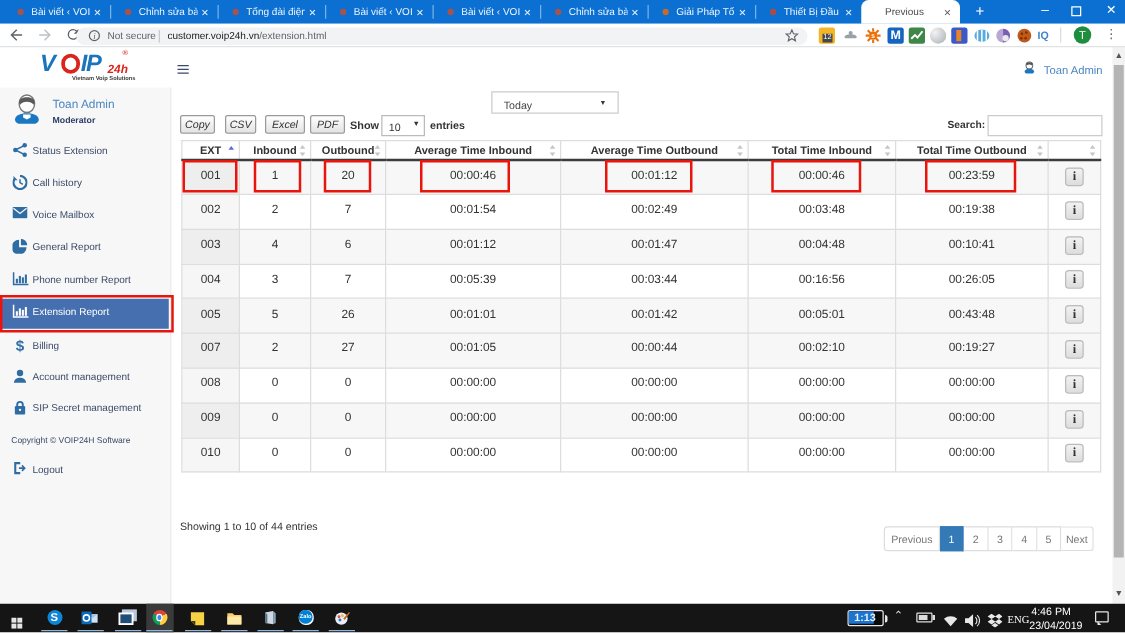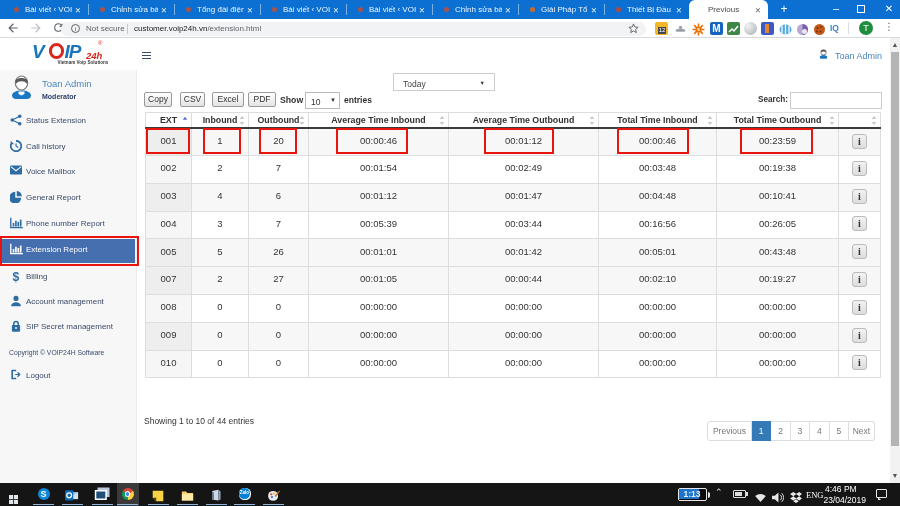--- a/index.html
+++ b/index.html
@@ -53,21 +53,21 @@
 
 .pgn { position:absolute; top:383px; height:20px; font-size:8.5px; color:#777; white-space:nowrap; }
 .pgn span { display:inline-block; vertical-align:top; height:20px; border:1px solid #ddd; border-left:none; background:#fff; text-align:center; line-height:18px; }
 .pgn span.num { width:19.4px; }
 .pgn span.first { border-left:1px solid #ddd; border-radius:3px 0 0 3px; }
 .pgn span.last { border-radius:0 3px 3px 0; }
 .pgn span.act { background:#337ab7; border-color:#337ab7; color:#fff; }
 .pgn span { color:#777; }
 
 
-.dtbtn { position:absolute; top:54px; height:15px; border:1px solid #999; border-radius:2px; background:linear-gradient(#ffffff,#e3e3e3); font-size:8.5px; color:#333; text-align:center; line-height:13px; }
+.dtbtn { position:absolute; top:54px; height:15px; border:1px solid #999; border-radius:2px; background:linear-gradient(#ffffff,#e3e3e3); font-size:8.5px; color:#333; text-align:center; line-height:13px;font-style:italic; }
 
 
 #scrollbar { position:absolute; left:890px; top:38px; width:10px; height:445px; background:#f2f2f2; }
 #scrollbar .thumb { position:absolute; left:1px; top:14px; width:8px; height:394px; background:#b4b4b4; }
 #scrollbar .arr { position:absolute; left:0; width:10px; height:10px; color:#555; font-size:7px; text-align:center; line-height:10px; }
 
 
 #taskbar { position:absolute; left:0; top:483px; width:900px; height:23px; background:#151515; color:#eee; }
 .tbi { position:absolute; top:5px; width:13px; height:13px; }
 .runline { position:absolute; top:20.6px; height:1.5px; background:#8cb6dd; }

